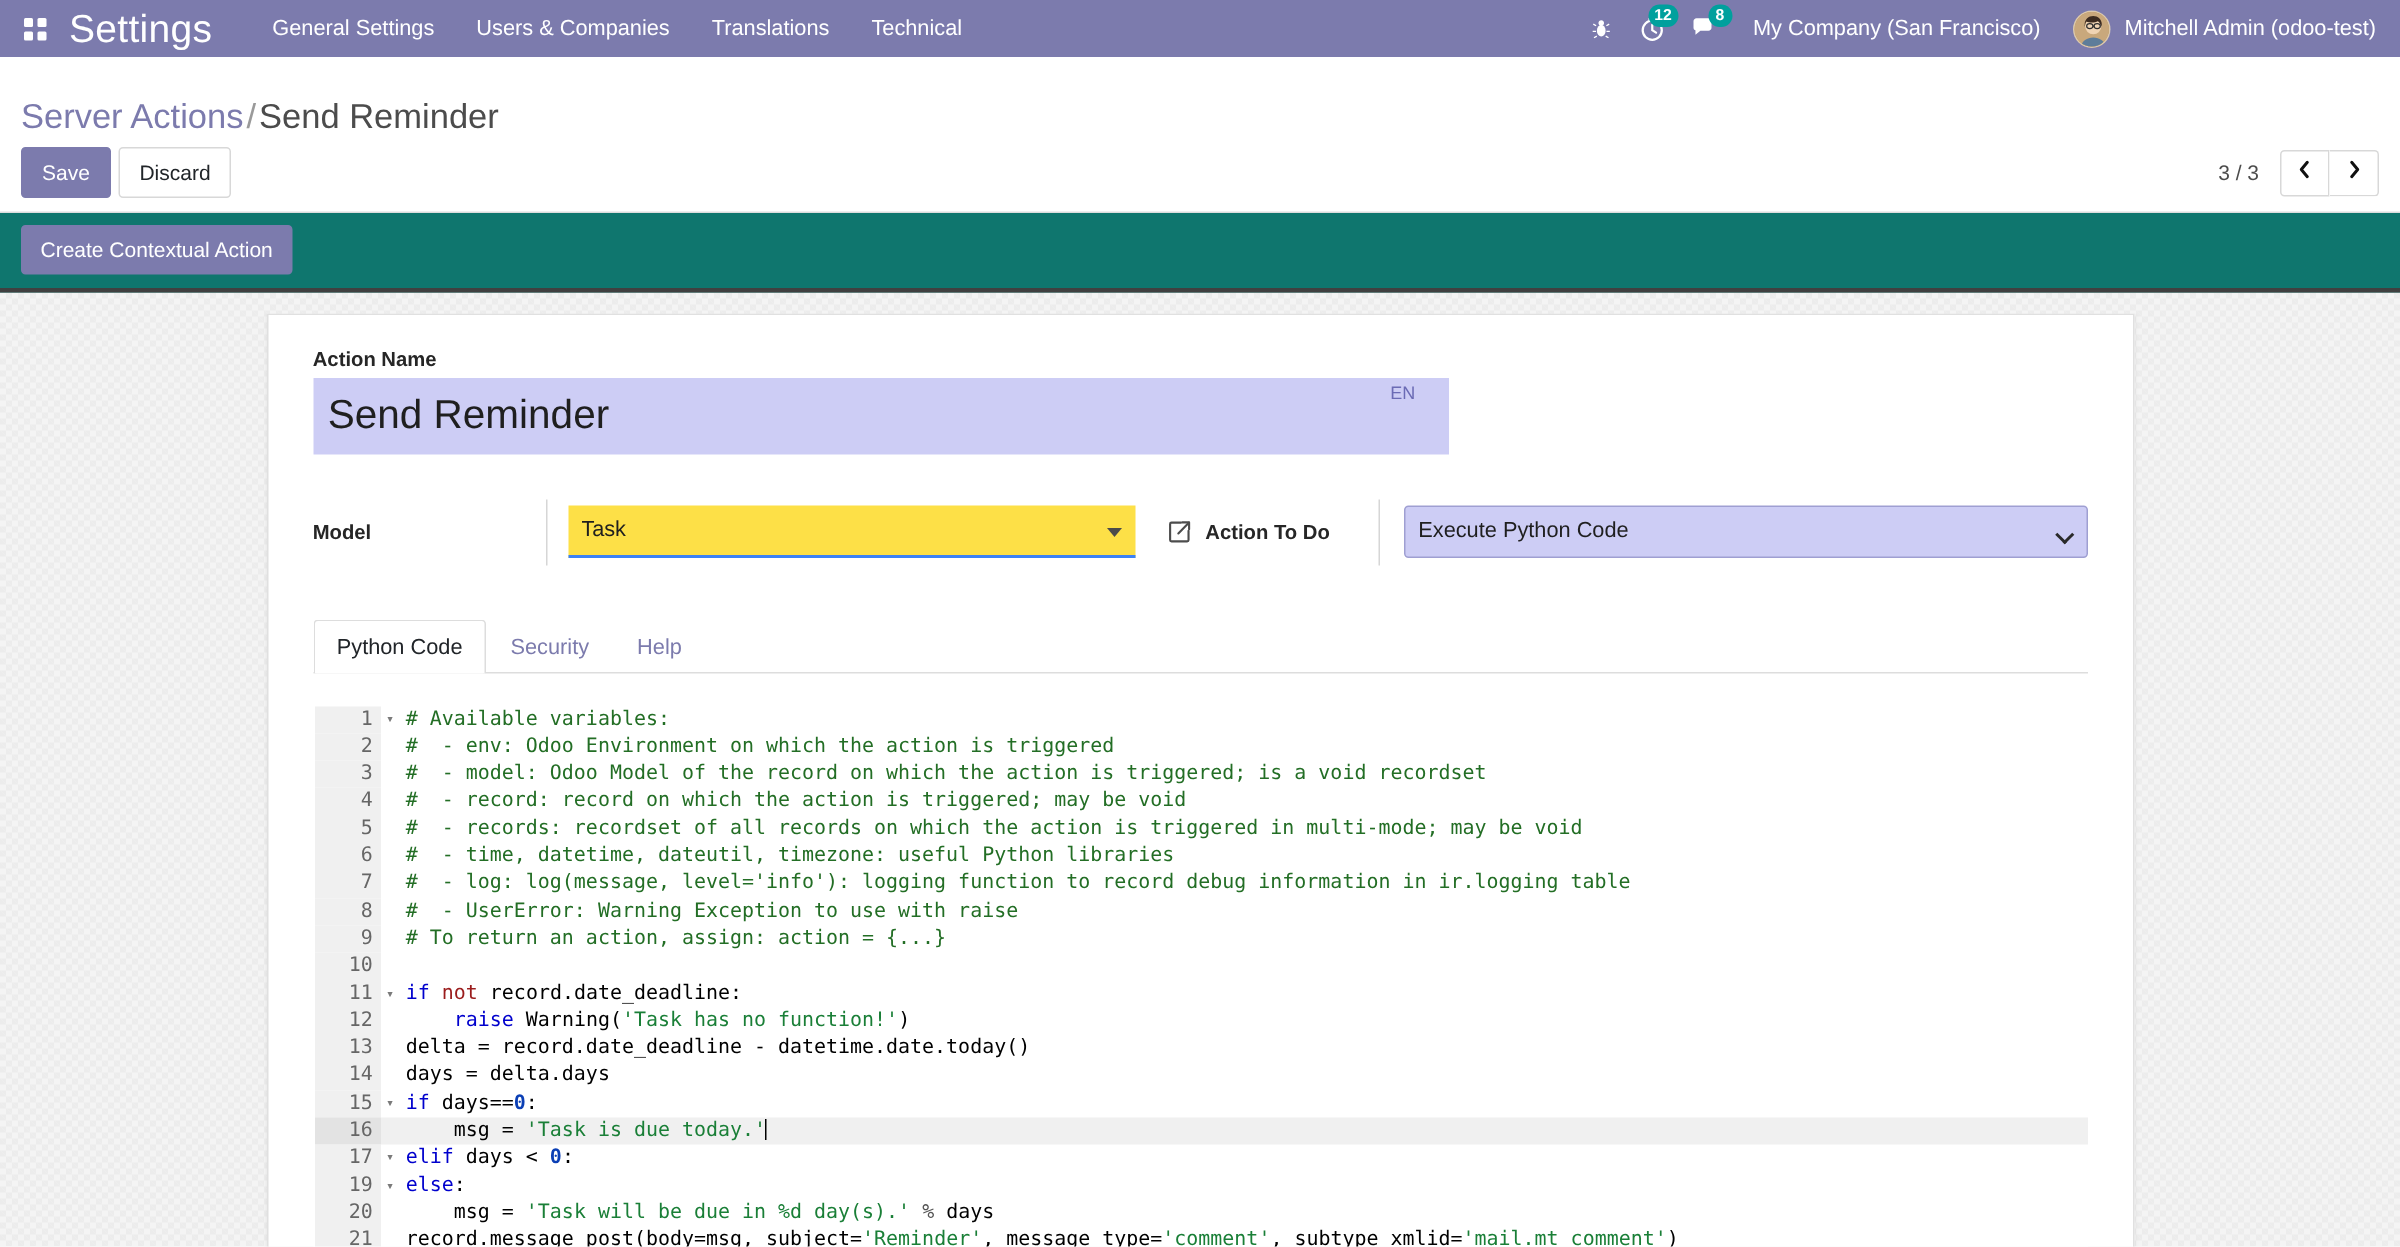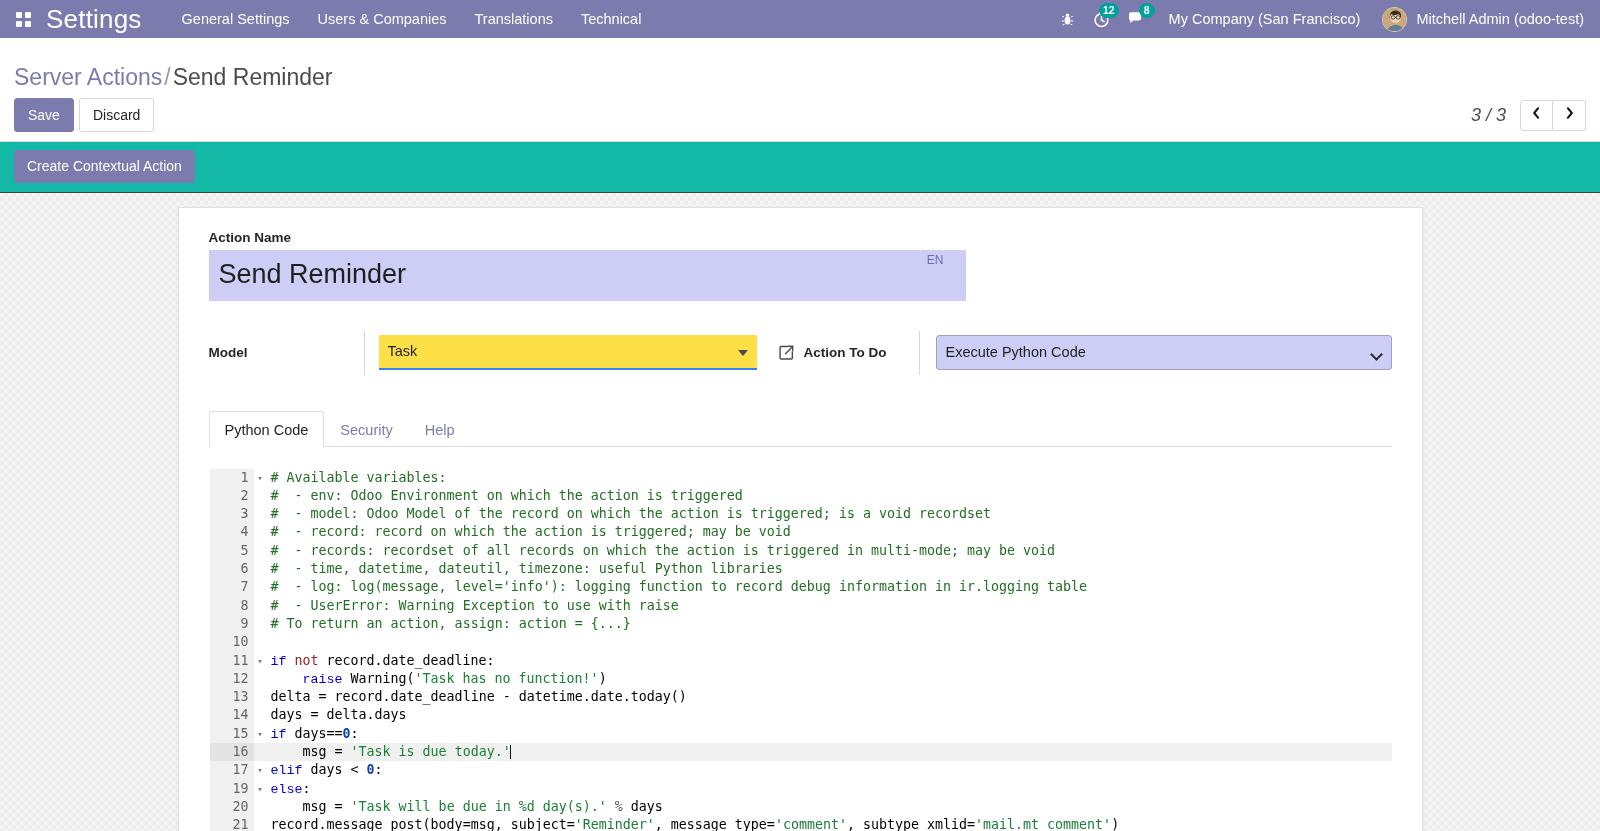--- a/index.html
+++ b/index.html
@@ -166,42 +166,41 @@
     border-color: #d8d8d8;
     color: #212529;
     margin-left: 5px;
   }
   .pager-wrap {
     margin-left: auto;
     display: flex;
     align-items: center;
   }
   .pager-count {
-    font-size: 18px;
+    font-size: 14px;
     color: #4c4c4c;
     margin-right: 14px;
     white-space: nowrap;
-    font-style: italic;
   }
   .pager-btns { display: flex; }
   .pager-btn {
     width: 33px; height: 31px;
     background: #ffffff;
     border: 1px solid #d8d8d8;
     display: flex; align-items: center; justify-content: center;
     cursor: pointer;
     color: #111;
   }
   .pager-btn:first-child { border-radius: 3px 0 0 3px; }
   .pager-btn:last-child { border-radius: 0 3px 3px 0; border-left: none; }
 
   
   .action-bar {
-    background: #14b8a6;
-    border-bottom: 1px solid #404040;
+    background: #0f766e;
+    border-bottom: 3px solid #404040;
     padding: 8px 14px 9px 14px;
     display: flex;
     align-items: center;
     position: relative;
     z-index: 10;
   }
   .btn-contextual {
     background: #7c7bad;
     border: 1px solid #7c7bad;
     color: #ffffff;
@@ -413,21 +412,21 @@
     text-align: center;
     user-select: none;
   }
   .code-text {
     padding-left: 4px;
     flex: 1;
     overflow: hidden;
   }
   .tok-comment { color: #236e25; }
   .tok-string  { color: #1a7f37; }
-  .tok-kw      { color: #0000cd; font-family: Liberation Mono, monospace; }
+  .tok-kw      { color: #0000cd; }
   .tok-kw2     { color: #9b1d1d; }
   .tok-num     { color: #0b3fb5; font-weight: bold; }
   .tok-fn      { color: #3c6ea8; }
   .tok-op      { color: #555555; }
   .cursor {
     display: inline-block;
     width: 1px;
     height: 14px;
     background: #000;
     vertical-align: -3px;

